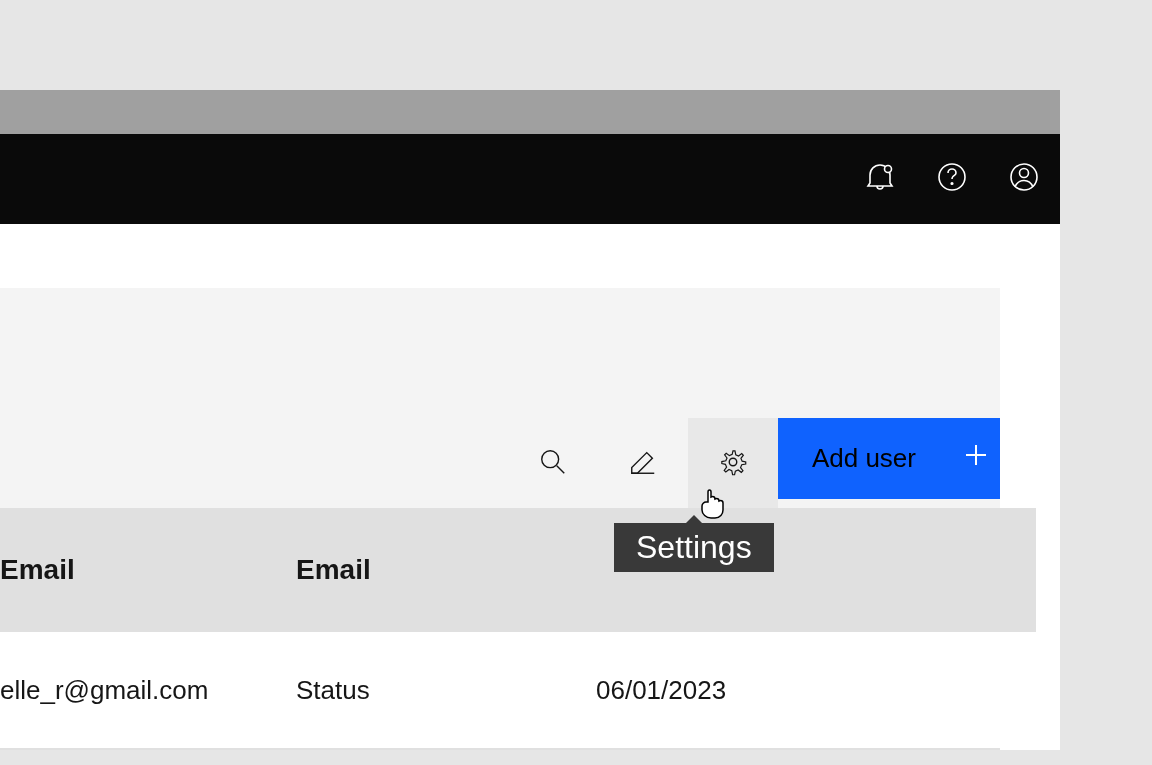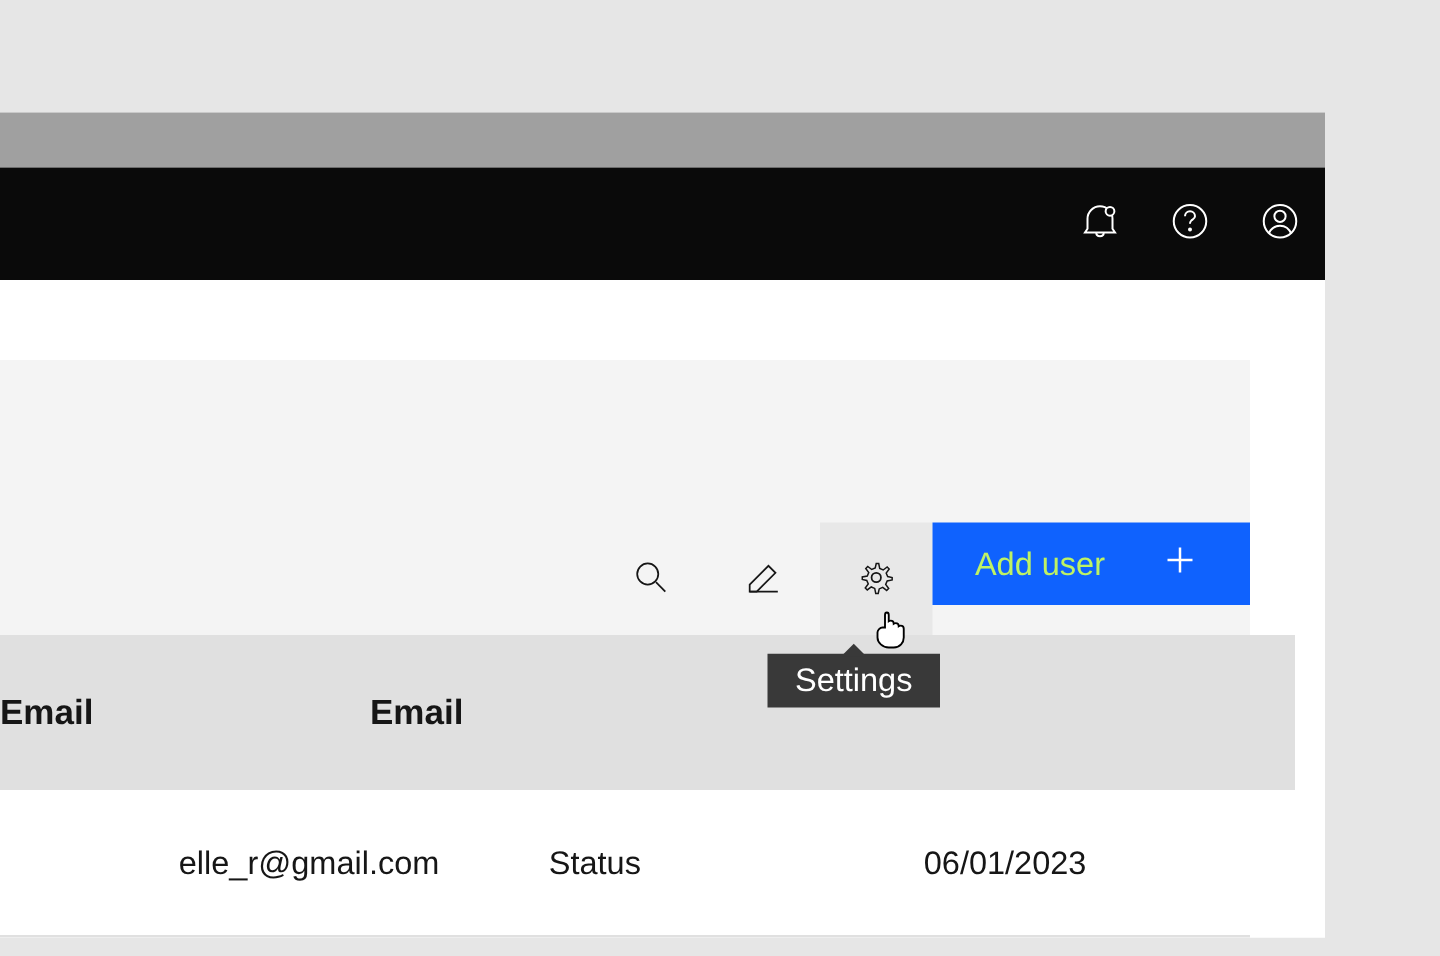--- a/index.html
+++ b/index.html
@@ -101,24 +101,24 @@
     .icon-button svg {
       width: 30px;
       height: 30px;
       stroke: #161616;
       fill: none;
       stroke-width: 1.5;
     }
     
     .add-user-button {
       background: #0f62fe;
-      color: #bef264;
+      color: #000000;
       border: none;
-      height: 66px;
-      padding: 0 44px 0 34px;
+      height: 81px;
+      padding: 0 12px 0 34px;
       display: flex;
       align-items: center;
       gap: 48px;
       cursor: pointer;
       font-size: 26px;
       font-weight: 400;
     }
     
     .add-user-button svg {
       width: 24px;
@@ -153,35 +153,34 @@
       flex: 1;
     }
     
     .table-row {
       background: #fff;
       display: flex;
       height: 118px;
       align-items: center;
       border-bottom: 2px solid #e0e0e0;
       margin-right: 60px;
-      padding-left: 143px;
     }
     
     .table-cell {
       font-size: 26px;
       color: #161616;
       font-weight: 400;
     }
     
     .tooltip {
       position: absolute;
       background: #393939;
       color: #fff;
       padding: 6px 22px;
-      font-size: 26px;
+      font-size: 32px;
       top: 235px;
       left: 614px;
       z-index: 100;
       pointer-events: none;
     }
     
     .tooltip::before {
       content: "";
       position: absolute;
       top: -8px;

